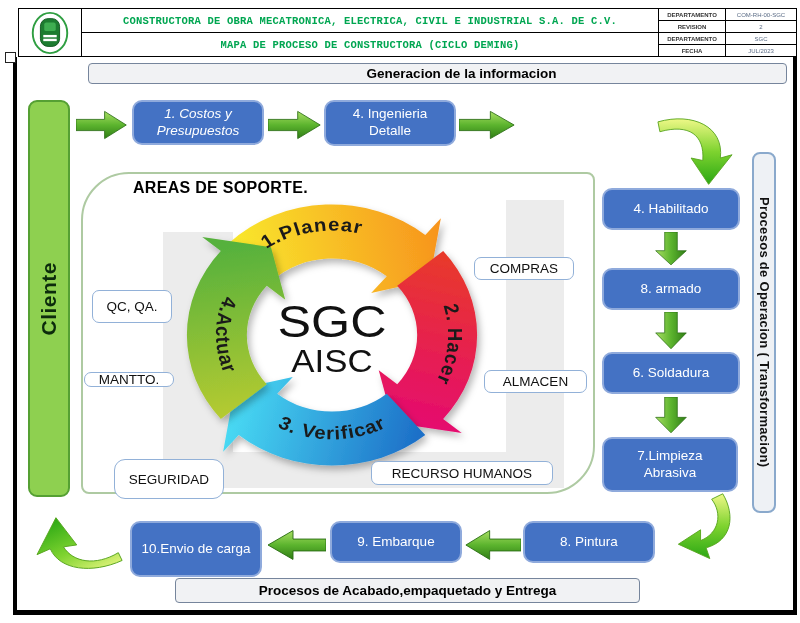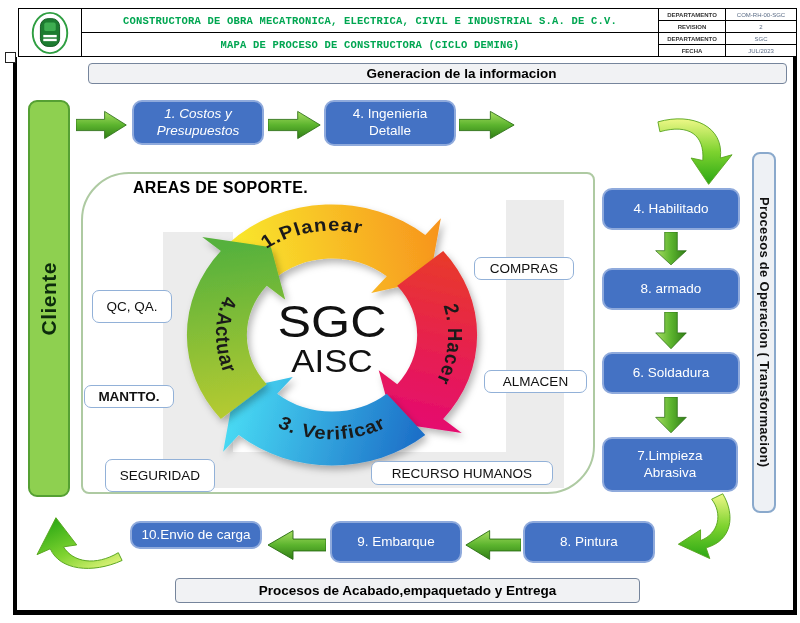--- a/index.html
+++ b/index.html
@@ -198,21 +198,21 @@
       </svg>
   </div>
   <div class="abs pbox" style="left:330px;top:521px;width:132px;height:42px;">
     <span>9. Embarque</span>
   </div>
   <div class="abs arrow" style="left:266px;top:528px;">
     <svg width="60" height="34" viewBox="0 0 60 40" preserveAspectRatio="none">
         <polygon points="60,13 27,13 27,3 2,20 27,37 27,27 60,27" fill="url(#gA)" stroke="#2a6e14" stroke-width="1"></polygon>
       </svg>
   </div>
-  <div class="abs pbox" style="left:130px;top:521px;width:132px;height:28px;">
+  <div class="abs pbox" style="left:130px;top:521px;width:132px;height:56px;">
     <span>10.Envio de carga</span>
   </div>
 
   <div class="abs arrow" style="left:20px;top:508px;">
     <svg width="104" height="68" viewBox="0 0 110 70" preserveAspectRatio="none">
       <path d="M 108,54 C 76,68 42,64 32,42 L 18,48 L 38,10 L 60,38 L 46,40 C 56,56 80,60 104,46 Z" fill="url(#gCurveUp)" stroke="#57a41d" stroke-width="1"></path>
     </svg>
   </div>
 
   <div class="abs band-h" style="left:175px;top:578px;width:465px;height:25px;">
@@ -274,26 +274,26 @@
       <text x="0" y="42" text-anchor="middle" font-size="36" fill="#111">AISC</text>
     </svg>
   </div>
 
   <div class="abs lbox" style="left:92px;top:243px;width:80px;height:33px;margin-top:47px;">
     <span>QC, QA.</span>
   </div>
   <div class="abs lbox" style="left:474px;top:257px;width:100px;height:23px;">
     <span>COMPRAS</span>
   </div>
-  <div class="abs lbox" style="left:84px;top:385px;width:90px;height:23px;font-weight:bold;">
+  <div class="abs lbox" style="left:84px;top:372px;width:90px;height:15px;">
     <span>MANTTO.</span>
   </div>
   <div class="abs lbox" style="left:484px;top:370px;width:103px;height:23px;">
     <span>ALMACEN</span>
   </div>
-  <div class="abs lbox" style="left:105px;top:459px;width:110px;height:33px;">
+  <div class="abs lbox" style="left:114px;top:459px;width:110px;height:40px;border-radius:11px;">
     <span>SEGURIDAD</span>
   </div>
   <div class="abs lbox" style="left:371px;top:461px;width:182px;height:24px;">
     <span>RECURSO HUMANOS</span>
   </div>
 
 </div>
 
 </body></html>

